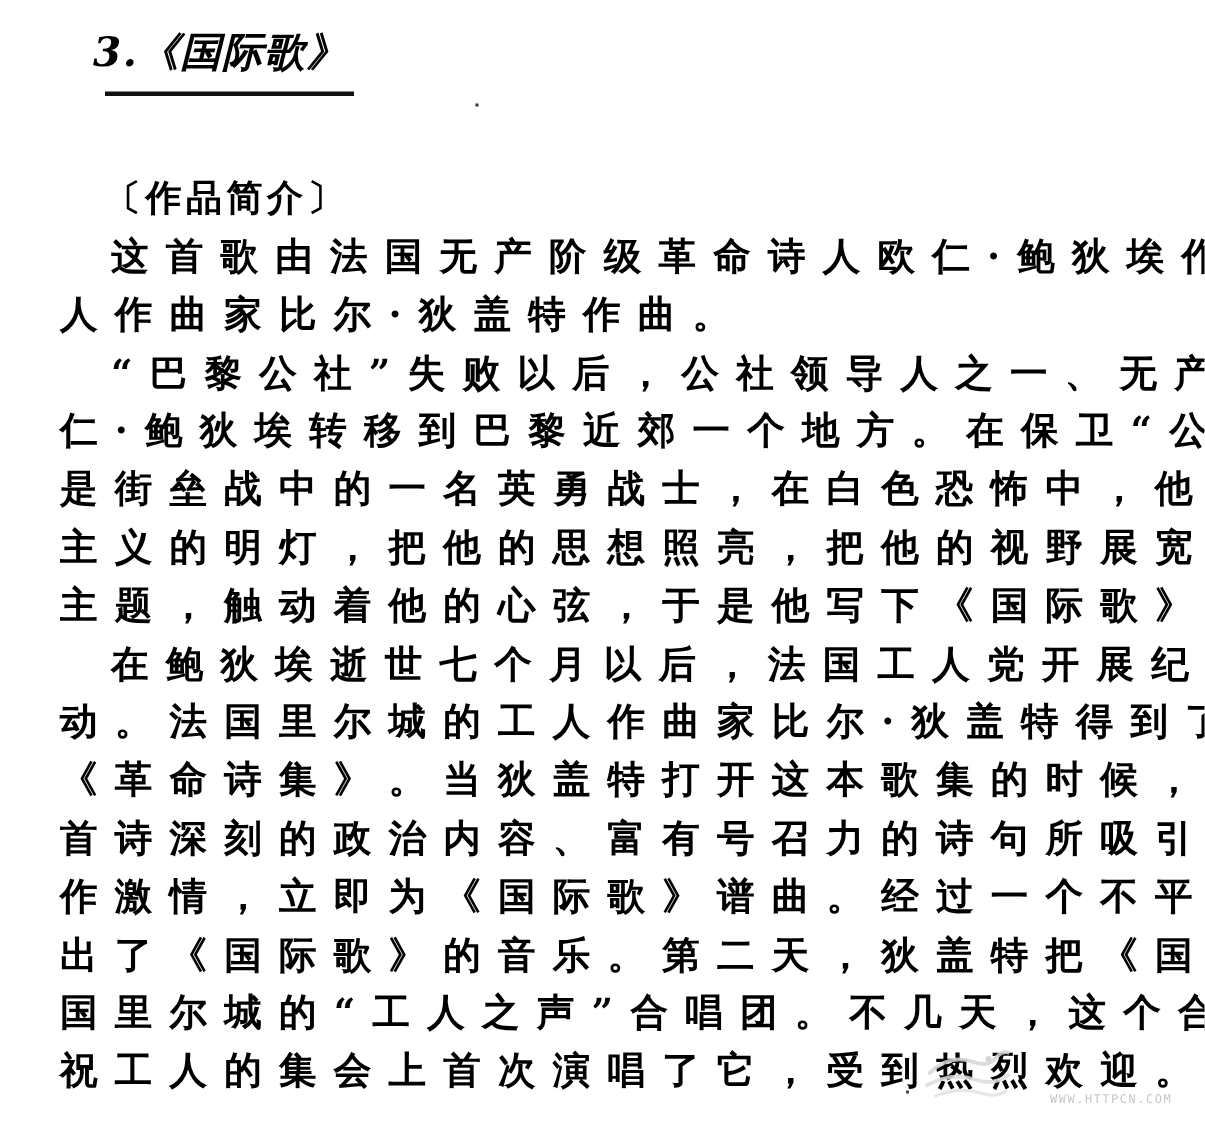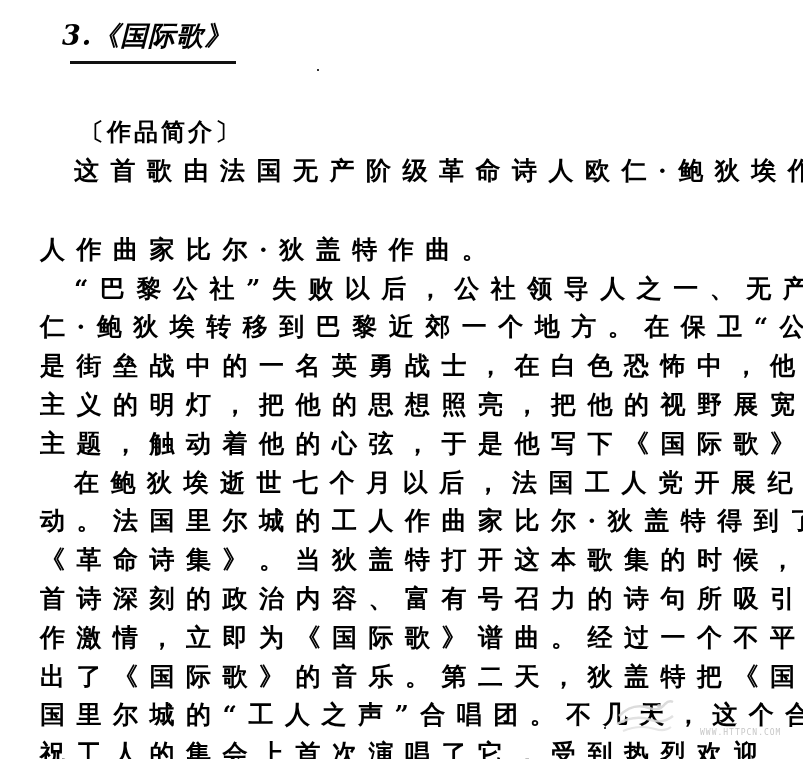--- a/index.html
+++ b/index.html
@@ -37,21 +37,21 @@
     .stray-dot {
       position: absolute;
       left: 317px;
       top: 69px;
       width: 2px;
       height: 2px;
       background: #333333;
     }
     .section-label {
       position: absolute;
-      left: 80px;
+      left: 70px;
       top: 116px;
       font-size: 24px;
       font-weight: bold;
       line-height: 32px;
       letter-spacing: 3px;
       white-space: nowrap;
     }
     .body-text {
       position: absolute;
       left: 40px;
@@ -123,21 +123,21 @@
 <div>
   <div class="heading">3.《国际歌》</div>
   <div class="heading-rule"></div>
   <div class="stray-dot"></div>
 
   <div class="section-label">〔作品简介〕</div>
 
   <div class="body-text">
     <p>
       <span class="line">这首歌由法国无产阶级革命诗人欧仁·鲍狄埃作词、由法国工</span>
-      <span class="line" style="text-indent:0;margin-top:40px;">人作曲家比尔·狄盖特作曲。</span>
+      <span class="line" style="text-indent:0;">人作曲家比尔·狄盖特作曲。</span>
     </p>
     <p>
       <span class="line">“巴黎公社”失败以后，公社领导人之一、无产阶级革命诗人欧</span>
       <span class="line" style="text-indent:0;">仁·鲍狄埃转移到巴黎近郊一个地方。在保卫“公社”的战斗中，他</span>
       <span class="line" style="text-indent:0;">是街垒战中的一名英勇战士，在白色恐怖中，他没有屈服。马克思</span>
       <span class="line" style="text-indent:0;">主义的明灯，把他的思想照亮，把他的视野展宽，一个极其重大的</span>
       <span class="line" style="text-indent:0;">主题，触动着他的心弦，于是他写下《国际歌》这首诗。</span>
     </p>
     <p>
       <span class="line">在鲍狄埃逝世七个月以后，法国工人党开展纪念鲍狄埃的活</span>

